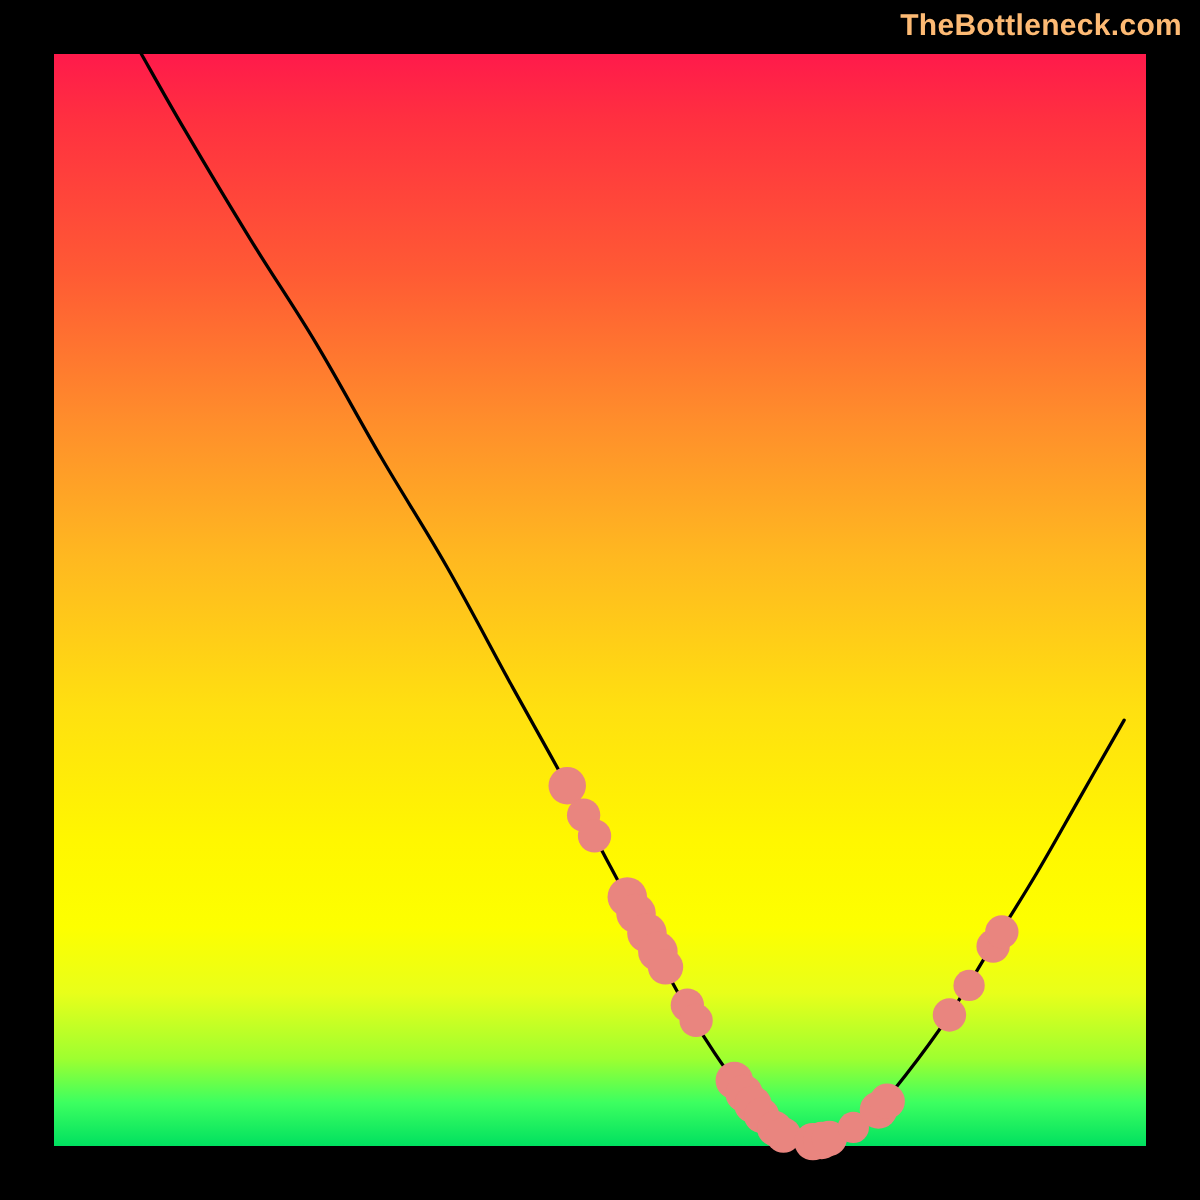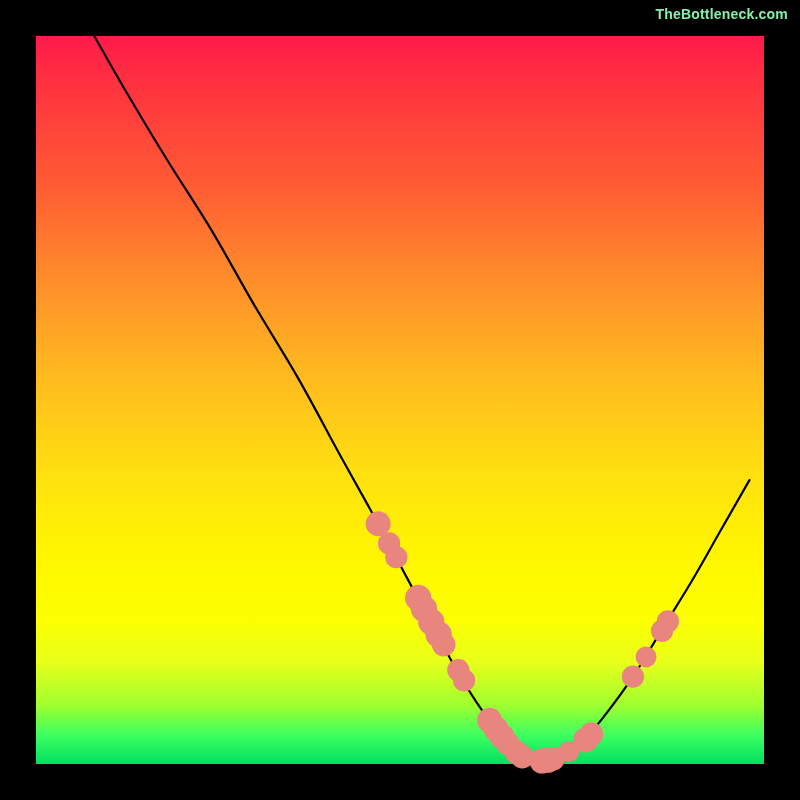--- a/index.html
+++ b/index.html
@@ -35,22 +35,22 @@
       #e8ff1a 86%,
       #9eff30 92%,
       #3dff60 96%,
       #00e060 100%
     );
   }
   .watermark {
     position: absolute;
     top: 6px;
     right: 12px;
-    color: #86efac;
-    font-size: 14px;
+    color: #fdba74;
+    font-size: 20px;
     font-weight: 600;
     letter-spacing: 0.2px;
     user-select: none;
   }
   svg.curve {
     position: absolute;
     inset: 0;
     width: 728px;
     height: 728px;
     overflow: visible;

